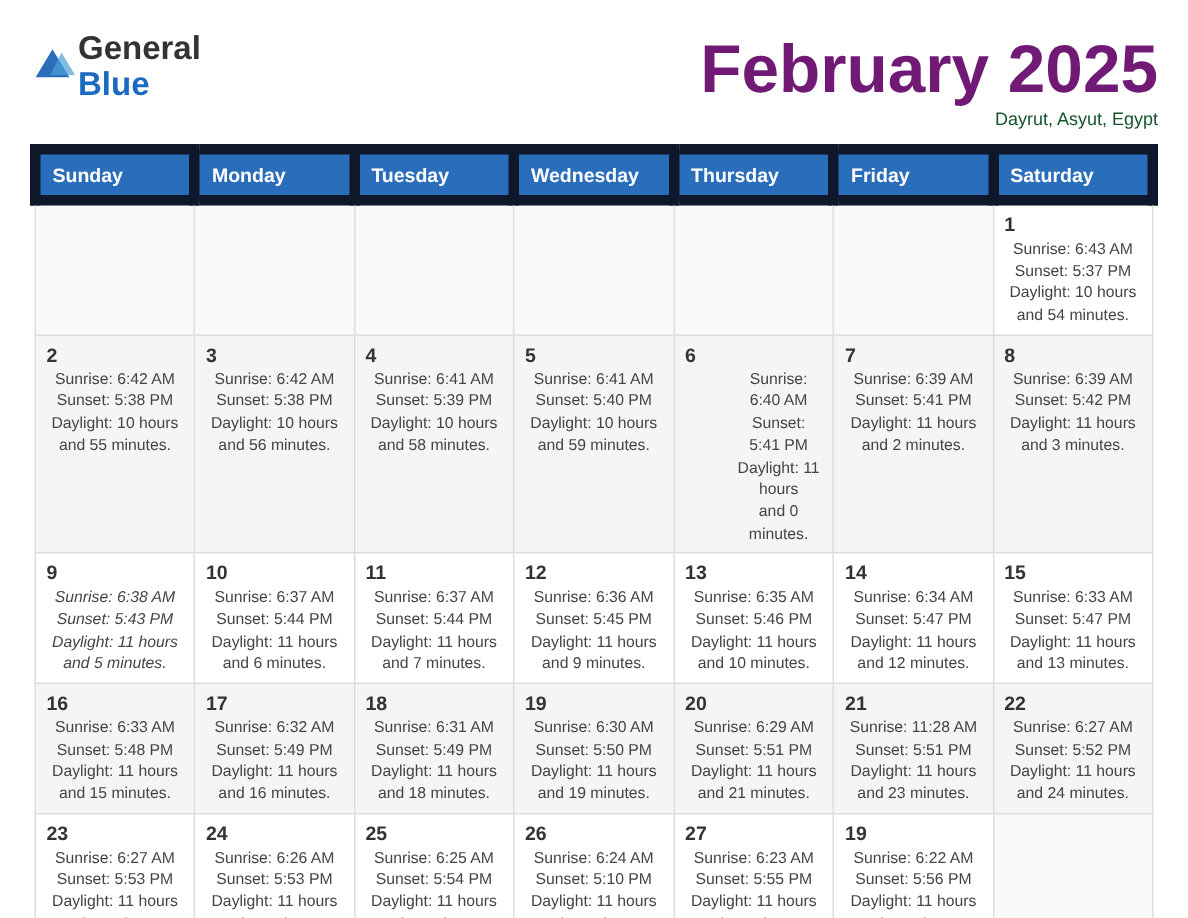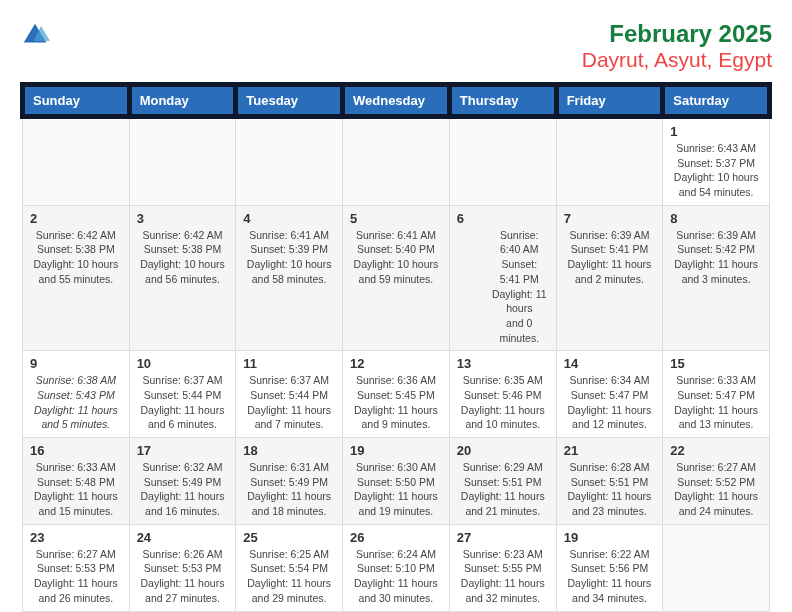--- a/index.html
+++ b/index.html
@@ -29,40 +29,40 @@
     .logo-text .blue { color: #1a6abf; }
     .logo-icon {
       width: 30px;
       height: 30px;
       margin-right: 2px;
     }
     .title-block {
       text-align: right;
     }
     .month-title {
-      font-size: 24px;
+      font-size: 45px;
       font-weight: bold;
-      color: #15803d;
+      color: #701a75;
     }
     .subtitle {
-      font-size: 21px;
-      color: #ef4444;
+      font-size: 12px;
+      color: #14532d;
     }
     .calendar {
       width: 100%;
       border-collapse: collapse;
       border: 1px solid #ccc;
     }
     .calendar th {
       background: #2a6ebb;
       color: #fff;
       text-align: left;
       padding: 6px 8px;
       font-size: 13px;
-      border: 5px solid #0f172a;
+      border: 7px solid #0f172a;
     }
     .calendar td {
       vertical-align: top;
       padding: 5px 7px;
       border: 1px solid #ddd;
       font-size: 11px;
       color: #333;
       width: 107px;
       min-height: 80px;
       background: #fff;
@@ -88,20 +88,24 @@
   </style>
 </head>
 <body>
 
 <div class="header">
   <div class="logo">
     <svg class="logo-icon" viewBox="0 0 40 40">
       <polygon points="20,5 35,30 5,30" fill="#2a6ebb"></polygon>
       <polygon points="28,8 40,28 18,28" fill="#4a9fd4" opacity="0.7"></polygon>
     </svg>
+    <div class="logo-text">
+      <div>General</div>
+      <div class="blue">Blue</div>
+    </div>
   </div>
   <div class="title-block">
     <div class="month-title">February 2025</div>
     <div class="subtitle">Dayrut, Asyut, Egypt</div>
   </div>
 </div>
 
 <table class="calendar">
   <thead>
     <tr>
@@ -263,21 +267,21 @@
         </td>
         <td>
           <span class="day-num">20</span>
           <div class="day-info" style="white-space: pre-line;">Sunrise: 6:29 AM
 Sunset: 5:51 PM
 Daylight: 11 hours
 and 21 minutes.</div>
         </td>
         <td>
           <span class="day-num">21</span>
-          <div class="day-info" style="white-space: pre-line;">Sunrise: 6:28 AM
+          <div class="day-info" style="white-space: pre-line;">Sunrise: 11:28 AM
 Sunset: 5:51 PM
 Daylight: 11 hours
 and 23 minutes.</div>
         </td>
         <td>
           <span class="day-num">22</span>
           <div class="day-info" style="white-space: pre-line;">Sunrise: 6:27 AM
 Sunset: 5:52 PM
 Daylight: 11 hours
 and 24 minutes.</div>

